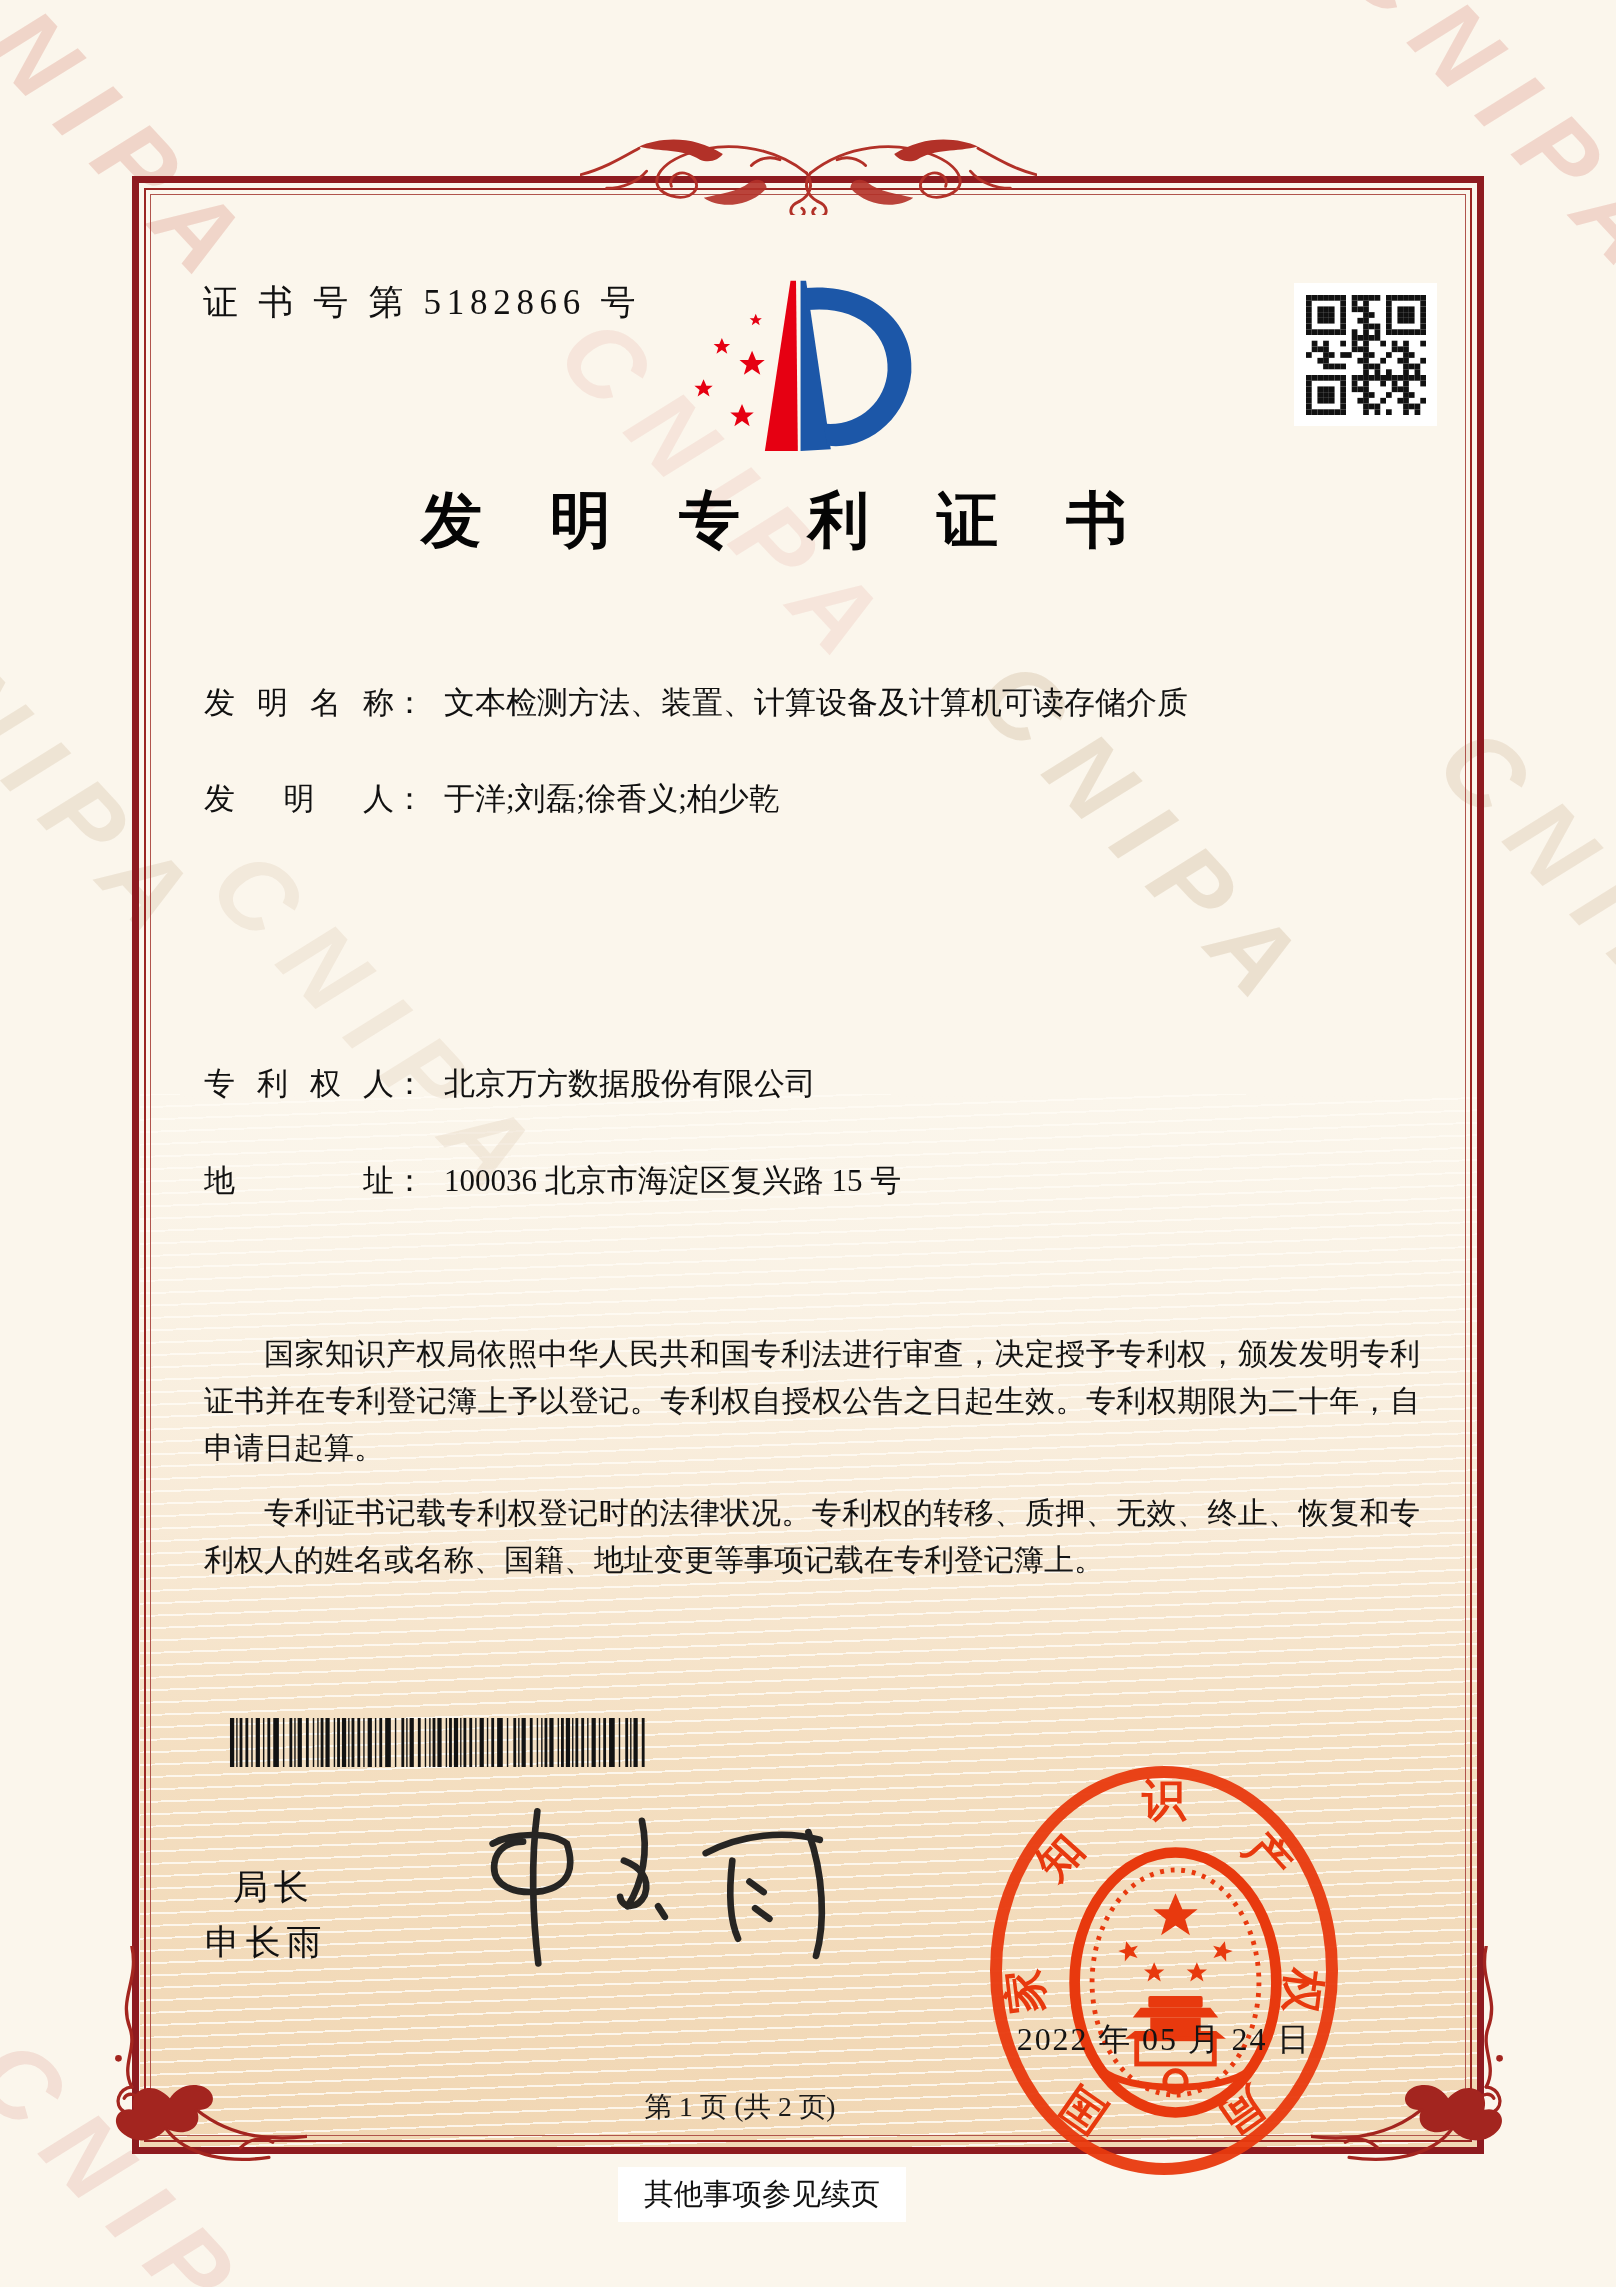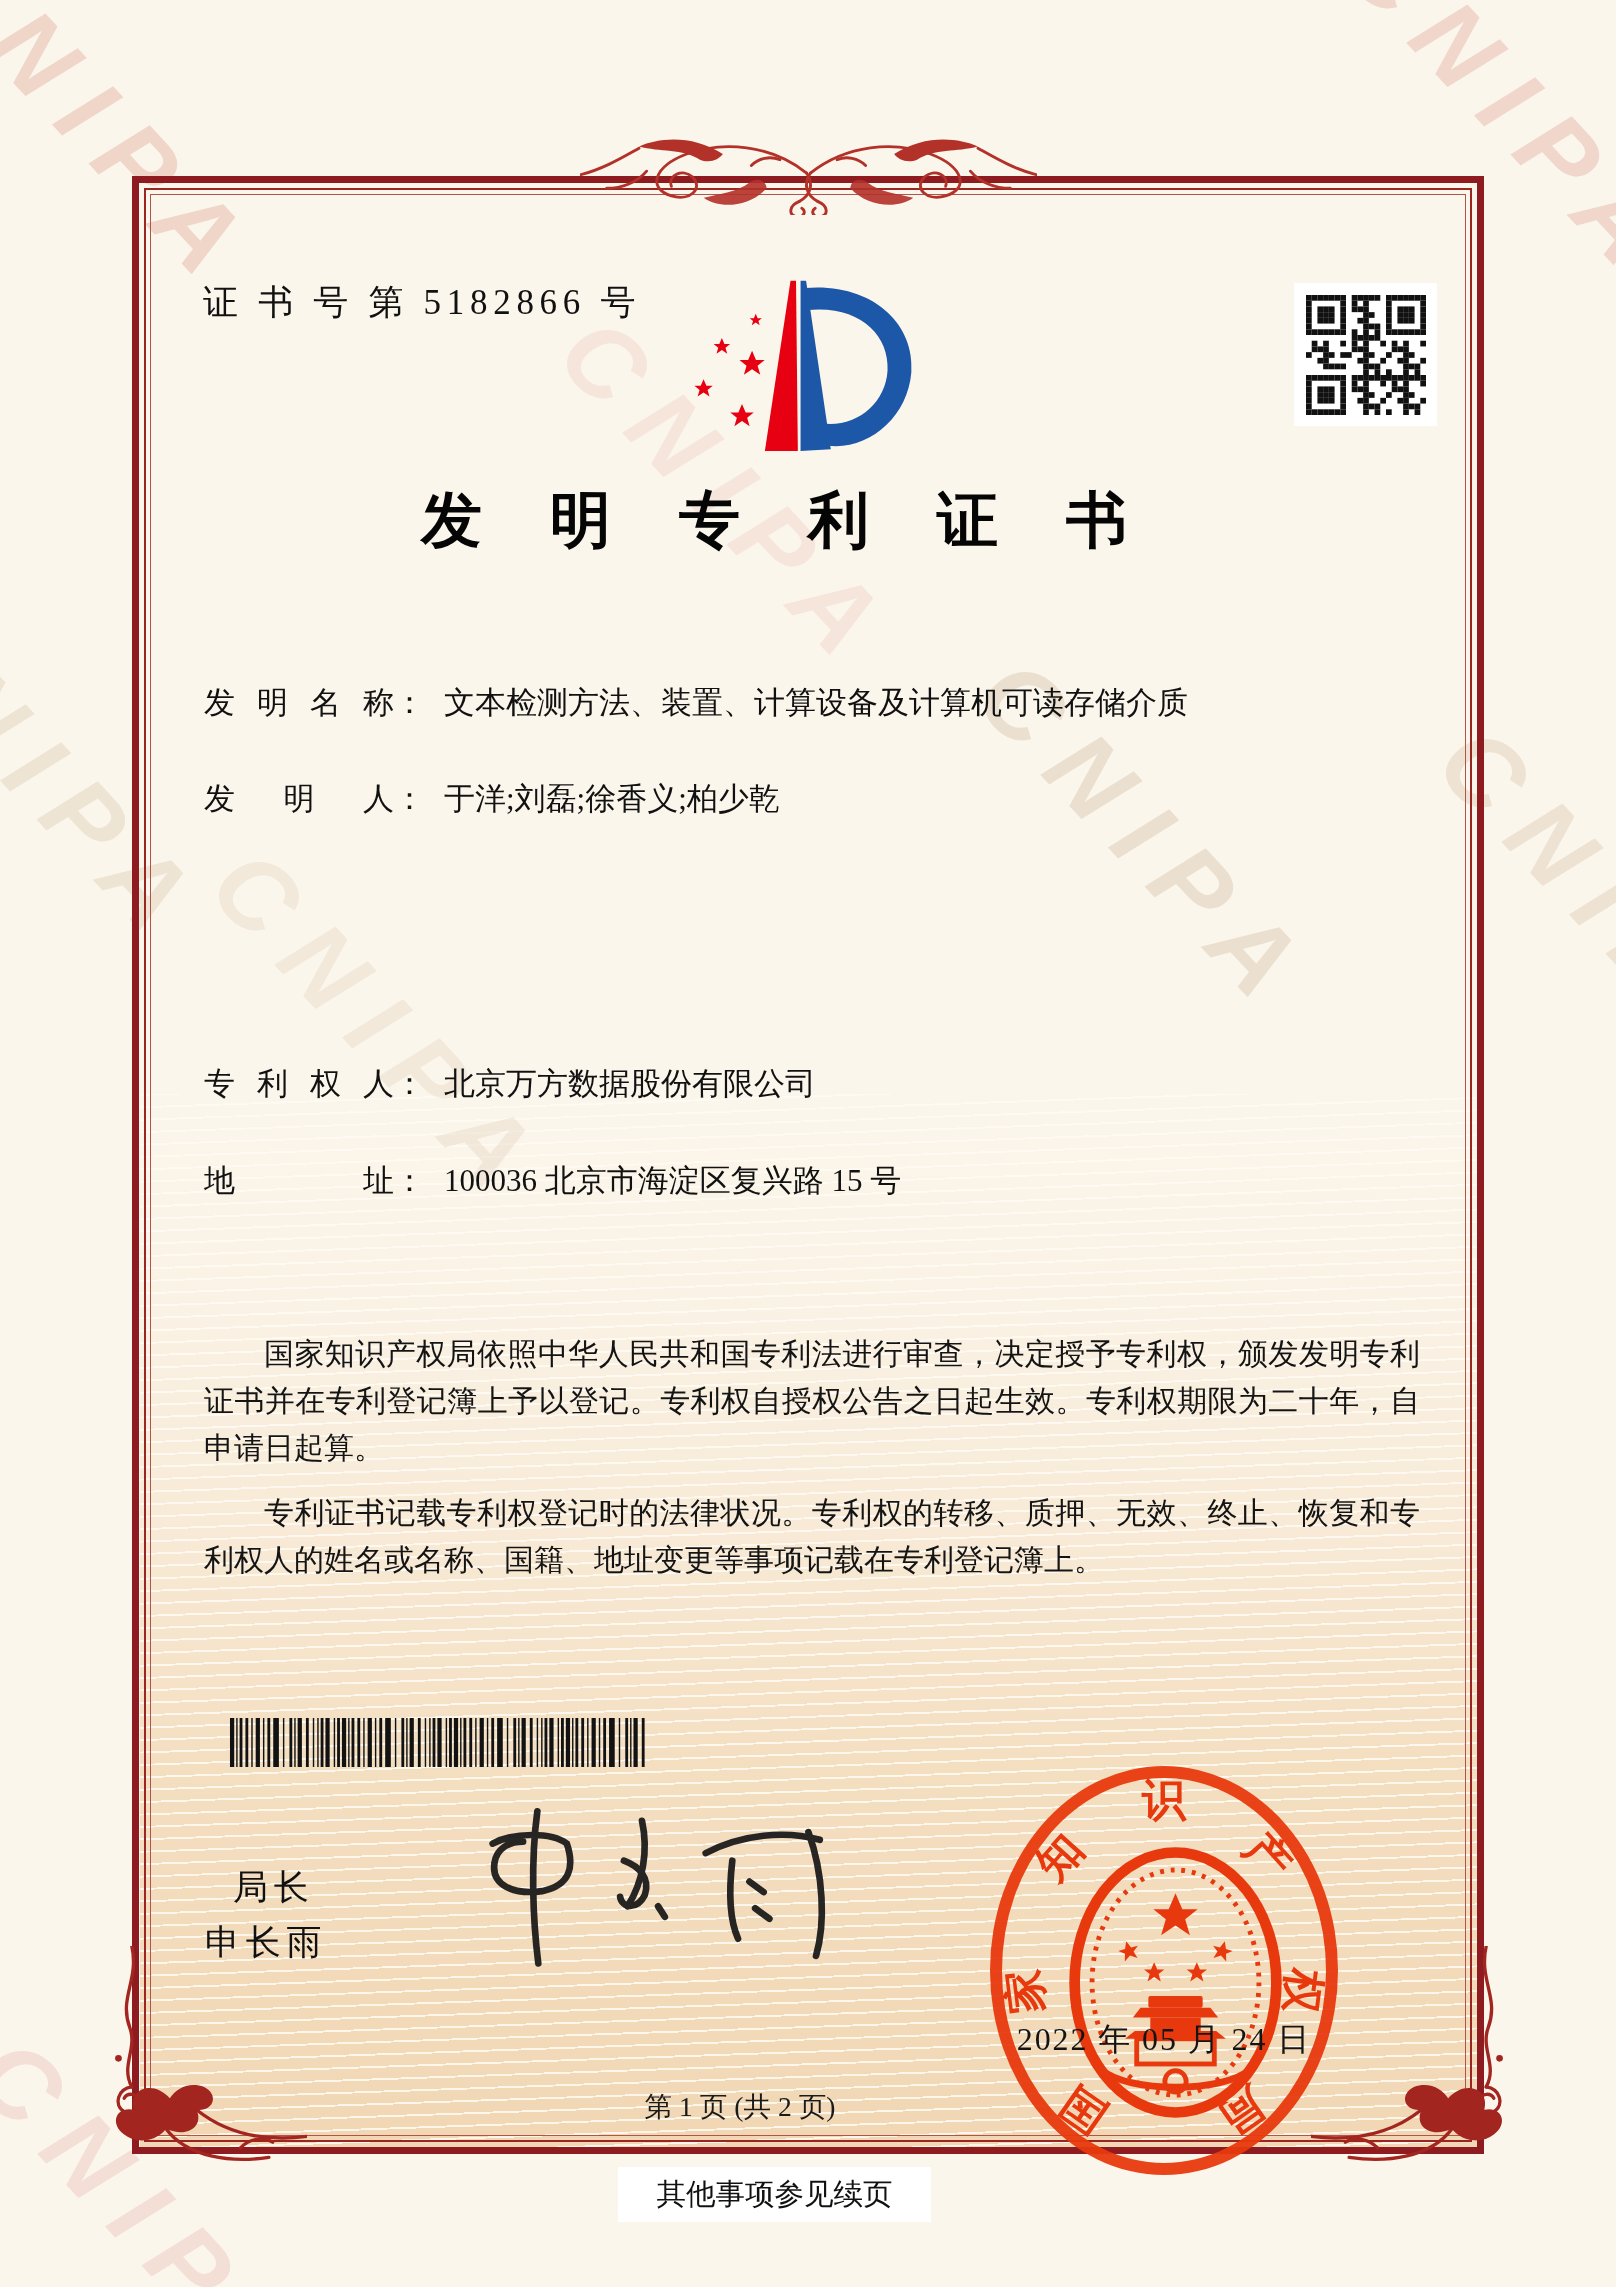--- a/index.html
+++ b/index.html
@@ -94,21 +94,21 @@
   .seal-date{
     position:absolute;z-index:6;left:955px;top:2018px;width:418px;
     text-align:center;font-size:32px;letter-spacing:1.9px;color:#141414;
   }
   
   .page-info{
     position:absolute;z-index:4;left:550px;top:2088px;width:380px;
     text-align:center;font-size:27.6px;color:#1a1a1a;
   }
   .cont-note{
-    position:absolute;z-index:4;left:618px;top:2167px;width:313px;height:55px;
+    position:absolute;z-index:4;left:618px;top:2167px;width:288px;height:55px;
     background:#ffffff;text-align:center;line-height:55px;font-size:29.5px;color:#111;
   }
 </style>
 </head>
 <body>
 
 <div class="page">
 
   <div class="texture-band"></div>
 

